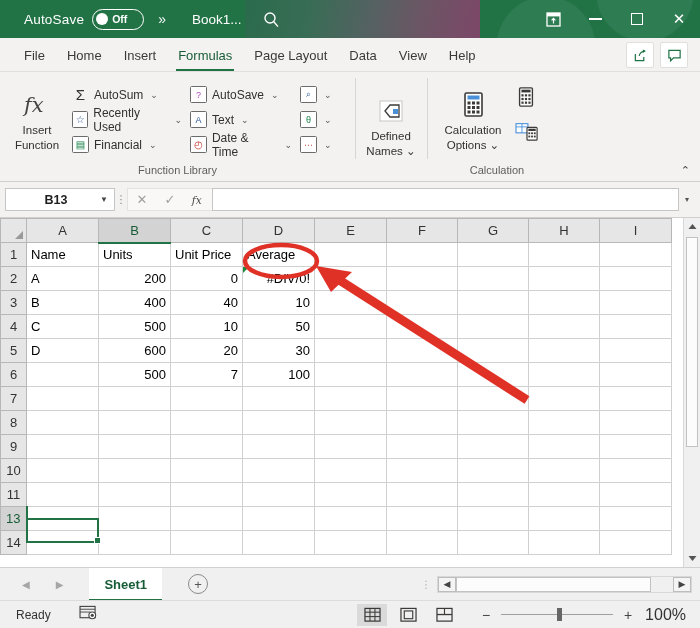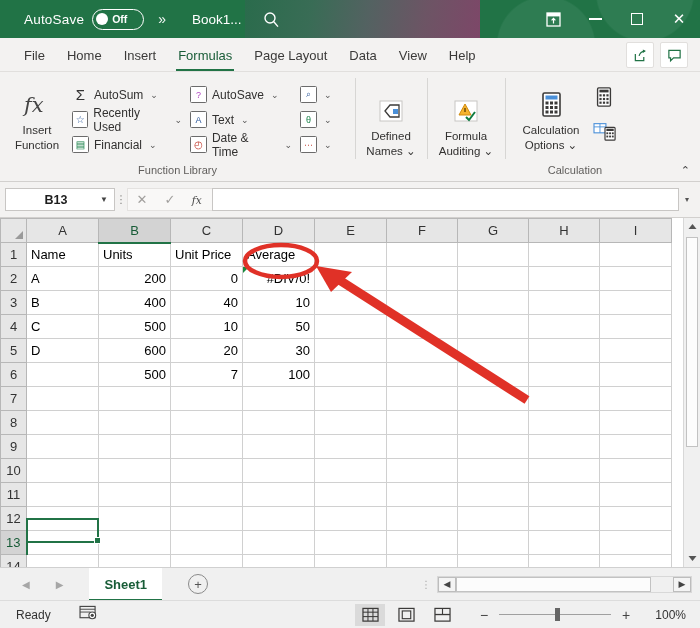--- a/index.html
+++ b/index.html
@@ -139,21 +139,21 @@
                border-top:1px solid #dcdcdc; font-size:12px; color:#333;gap:6px; }
   .st-ready { margin-left:16px; }
   .st-rec { margin-left:22px; }
   .st-right { margin-left:auto; display:flex; align-items:center; padding-right:14px; }
   .viewbtn { width:30px; height:22px; display:flex; align-items:center; justify-content:center; margin-right:6px;}
   .viewbtn.active { background:#dadada; }
   .zoomctl { display:flex; align-items:center; gap:8px; margin-left:14px; }
   .zbtn { font-size:14px; color:#444; width:14px; text-align:center; }
   .ztrack { width:112px; height:1.5px; background:#a0a0a0; position:relative; }
   .zthumb { position:absolute; left:50%; top:-6px; width:5px; height:13px; background:#666; }
-  .zlbl { margin-left:17px; font-size:12px; min-width:36px; text-align:right;}
+  .zlbl { margin-left:10px; font-size:16px; min-width:36px; text-align:right;}
   .collapse-ribbon { position:absolute; right:10px; bottom:4px; font-size:11px; color:#444; }
 </style>
 </head>
 <body>
 
 <div class="app">
 
   <div class="titlebar">
     <div class="tb-deco"></div>
     <div class="tb-deco2"></div>
@@ -291,37 +291,20 @@
               <rect x="17" y="13" width="5" height="5" fill="#4a90d9"></rect>
             </svg>
           </div>
           <div class="lbl">Defined</div>
           <div class="lbl">Names ⌄</div>
         </div>
       </div>
       <div class="rg-title"></div>
     </div>
 
-    <div class="rgroup" style="width:78px;">
-      <div class="rg-body" style="justify-content:center;">
-        <div class="bigbtn">
-          <div class="bigico">
-            <svg width="30" height="30" viewBox="0 0 30 30">
-              <rect x="4" y="5" width="22" height="20" fill="#fff" stroke="#c8c6c4" stroke-width="1"></rect>
-              <path d="M14 8 L20 19 H8 Z" fill="#f5b32e" stroke="#d08b0e" stroke-width="1"></path>
-              <path d="M14 12 v4" stroke="#5a3c00" stroke-width="1.3"></path>
-              <path d="M15 21 l3 3 l6 -8" fill="none" stroke="#107c41" stroke-width="2"></path>
-            </svg>
-          </div>
-          <div class="lbl">Formula</div>
-          <div class="lbl">Auditing ⌄</div>
-        </div>
-      </div>
-      <div class="rg-title"></div>
-    </div>
 
     <div class="rgroup" style="width:140px;">
       <div class="rg-body" style="justify-content:flex-start;">
         <div class="bigbtn" style="width:80px;">
           <div class="bigico">
             <svg width="30" height="30" viewBox="0 0 30 30">
               <rect x="7" y="3" width="17" height="23" rx="1.5" fill="#fff" stroke="#3b3a39" stroke-width="1.6"></rect>
               <rect x="9.5" y="5.5" width="12" height="4" fill="#4a90d9"></rect>
               <g fill="#3b3a39">
                 <rect x="9.5" y="11.5" width="3" height="3"></rect>
@@ -556,32 +539,20 @@
             <td class="cell"></td>
         <td class="cell"></td>
             <td class="cell"></td>
         <td class="cell"></td>
             <td class="cell"></td>
         <td class="cell"></td>
             <td class="cell"></td>
         <td class="cell"></td>
       </tr>
       <tr>
-        <td class="rowhead">12</td>
-        <td class="cell"></td>
-            <td class="cell"></td>
-        <td class="cell"></td>
-            <td class="cell"></td>
-        <td class="cell"></td>
-            <td class="cell"></td>
-        <td class="cell"></td>
-            <td class="cell"></td>
-        <td class="cell"></td>
-      </tr>
-      <tr>
         <td class="rowhead sel">13</td>
         <td class="cell"></td>
         <td class="cell"></td>
         <td class="cell"></td>
             <td class="cell"></td>
         <td class="cell"></td>
             <td class="cell"></td>
         <td class="cell"></td>
             <td class="cell"></td>
         <td class="cell"></td>

